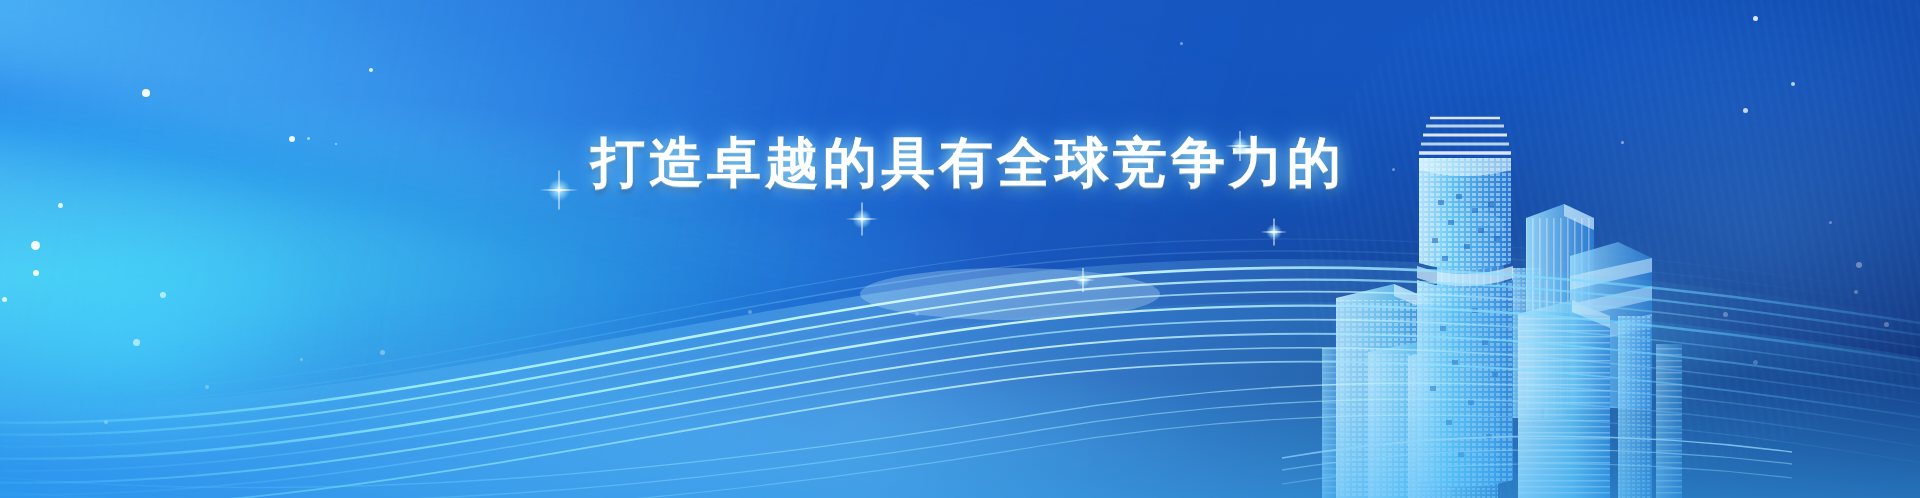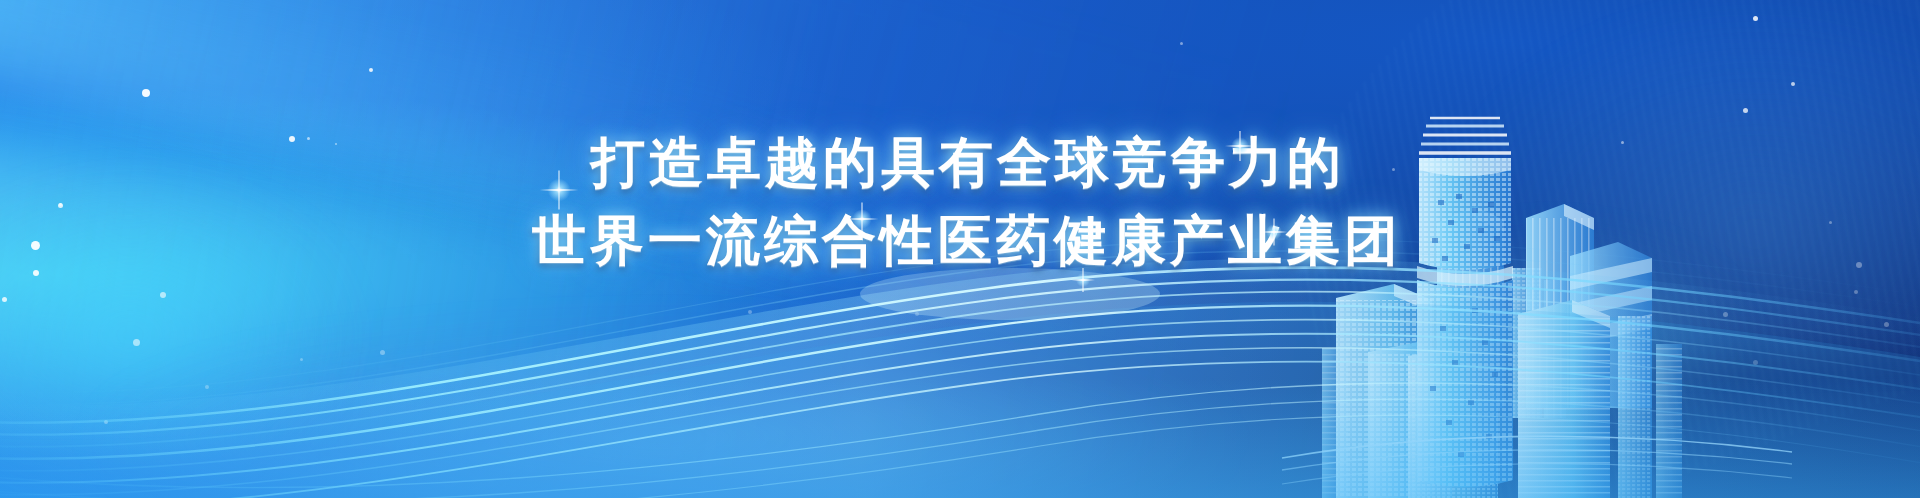--- a/index.html
+++ b/index.html
@@ -371,21 +371,20 @@
         <path d="M-20,184 C 320,194 620,98  980,50  C 1320,6  1650,46 1940,90" stroke="url(#wgSoft)" stroke-width="1.2" opacity=".45"></path>
       </g>
 
       <ellipse cx="1010" cy="86" rx="150" ry="26" fill="#d9f8ff" opacity=".28"></ellipse>
     </svg>
   </div>
   <div class="bottom-sheen"></div>
 
   <div class="headline">
     <span class="line line-1">打造卓越的具有全球竞争力的</span>
-    <span class="line line-2">世界一流综合性医药健康产业集团</span>
   </div>
 
   <div class="sparkle" style="left:546px; top:177px; width:26px; height:26px;"></div>
   <div class="sparkle" style="left:1230px; top:136px; width:20px; height:20px;"></div>
   <div class="sparkle" style="left:851px; top:208px; width:22px; height:22px;"></div>
   <div class="sparkle" style="left:1265px; top:223px; width:18px; height:18px;"></div>
   <div class="sparkle" style="left:1075px; top:272px; width:16px; height:16px;"></div>
 
 </div>
 

